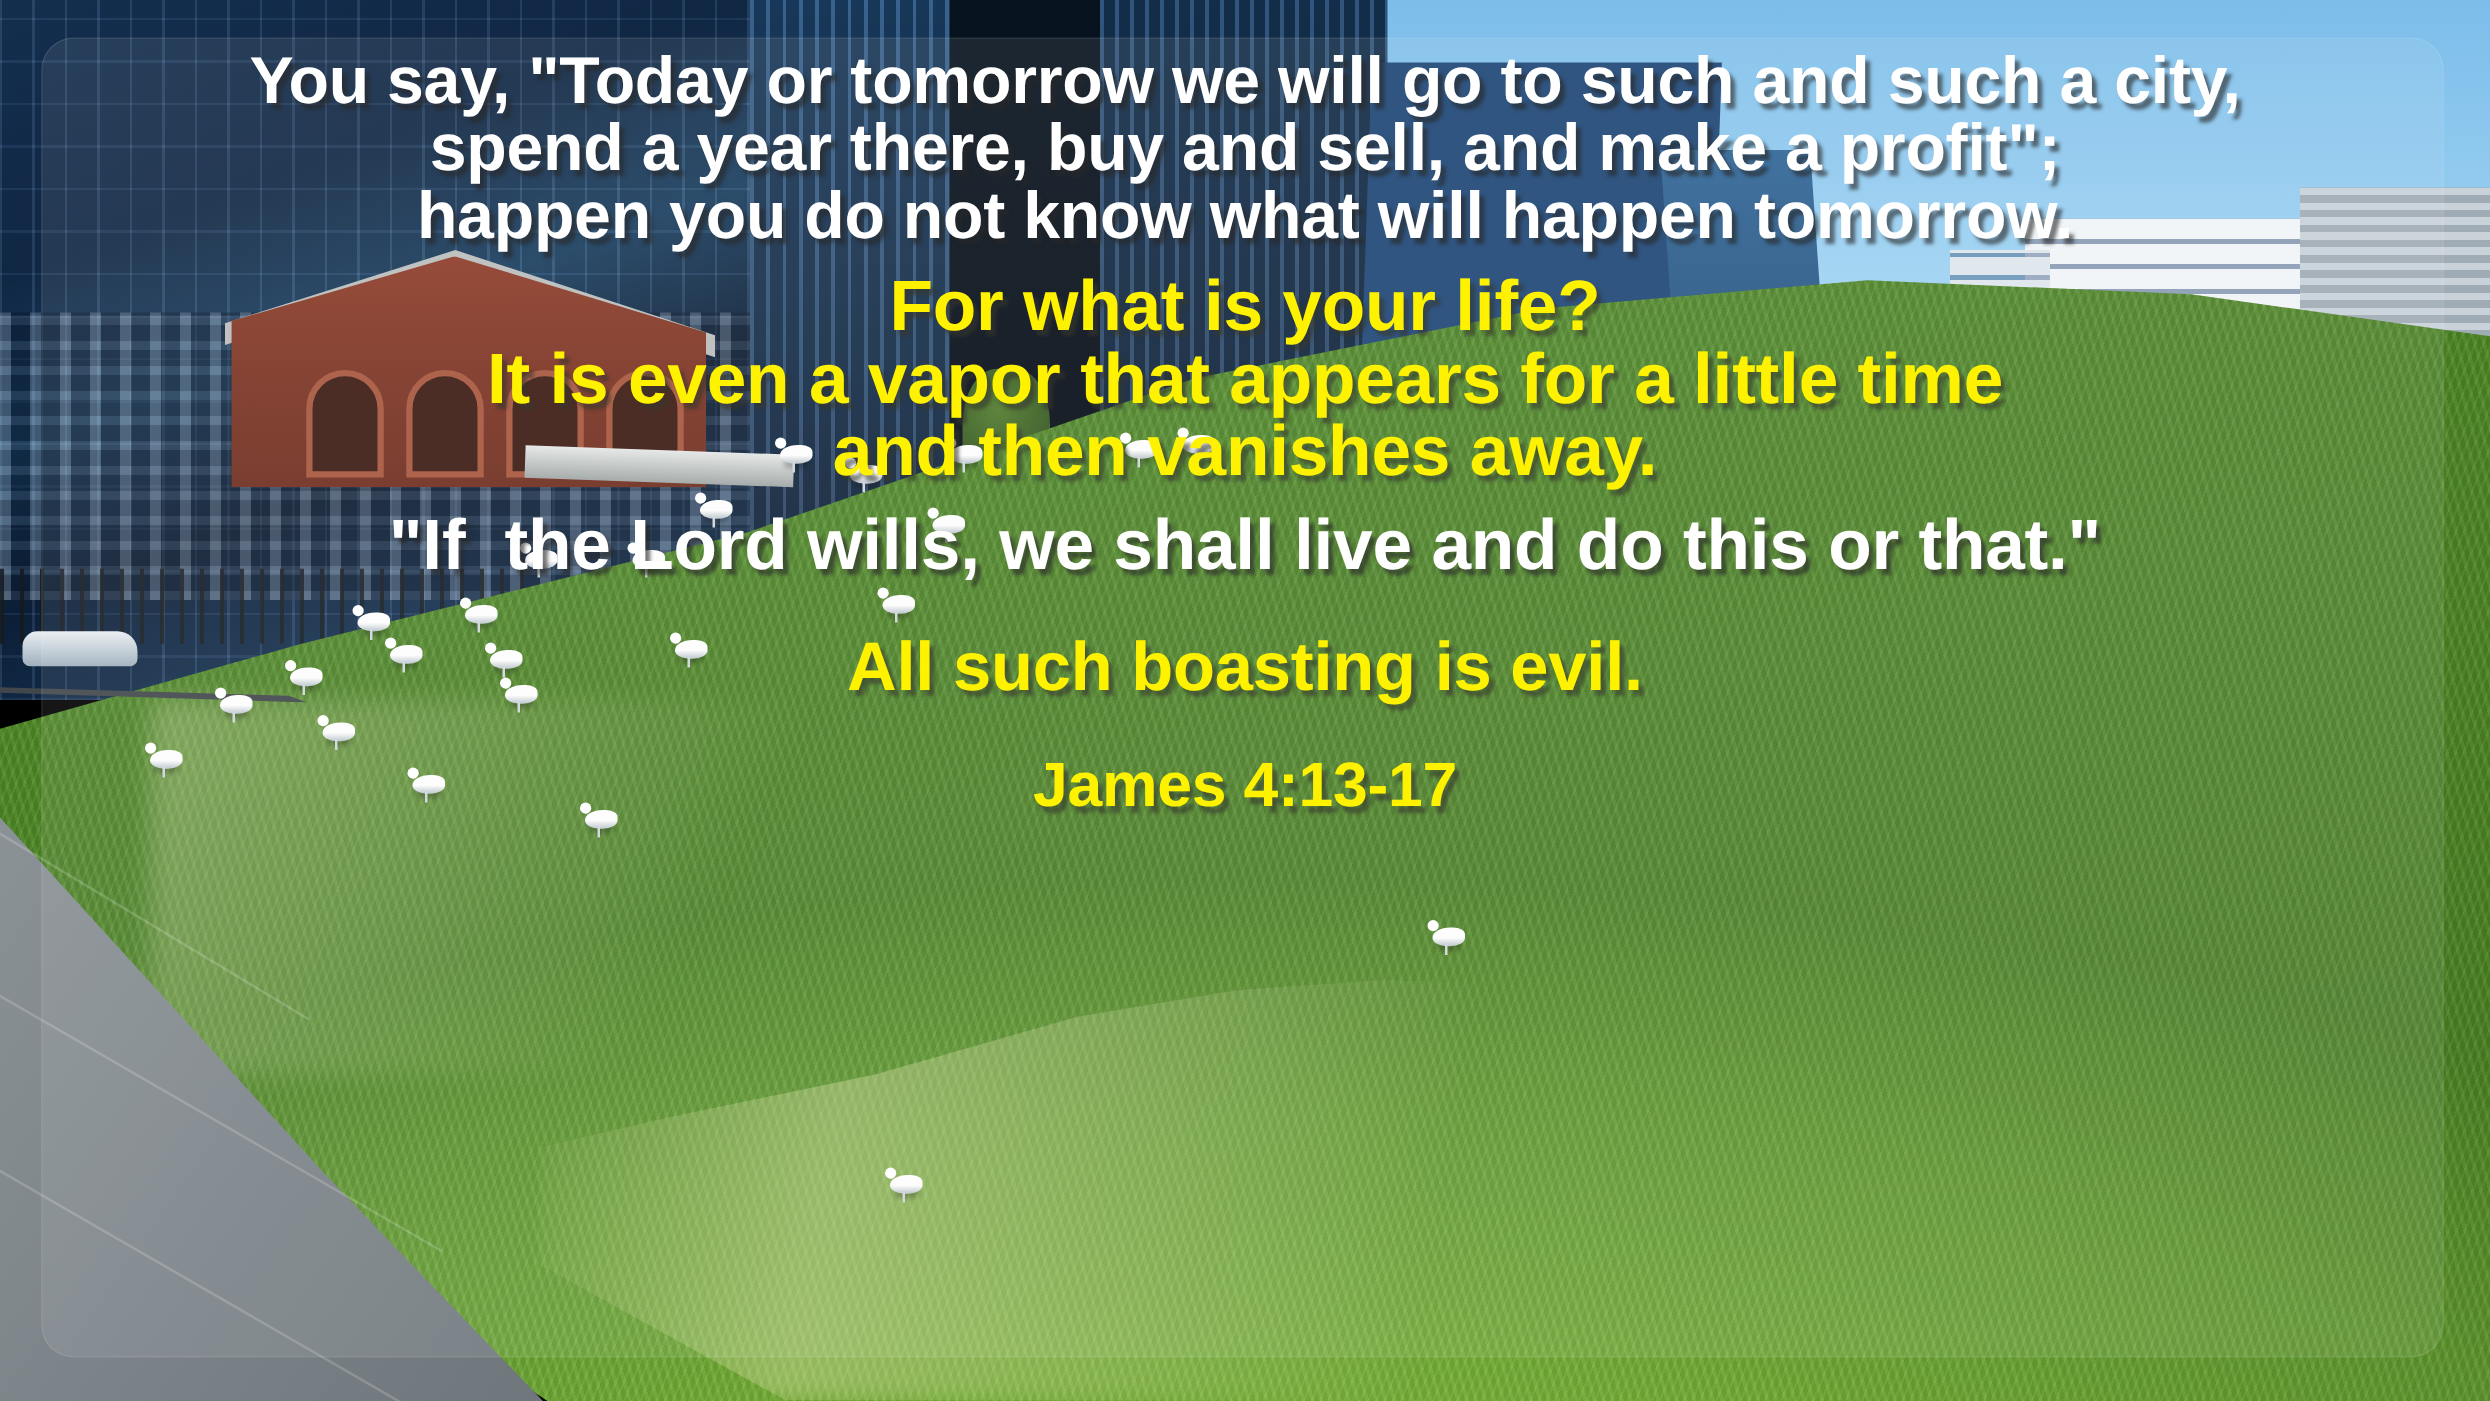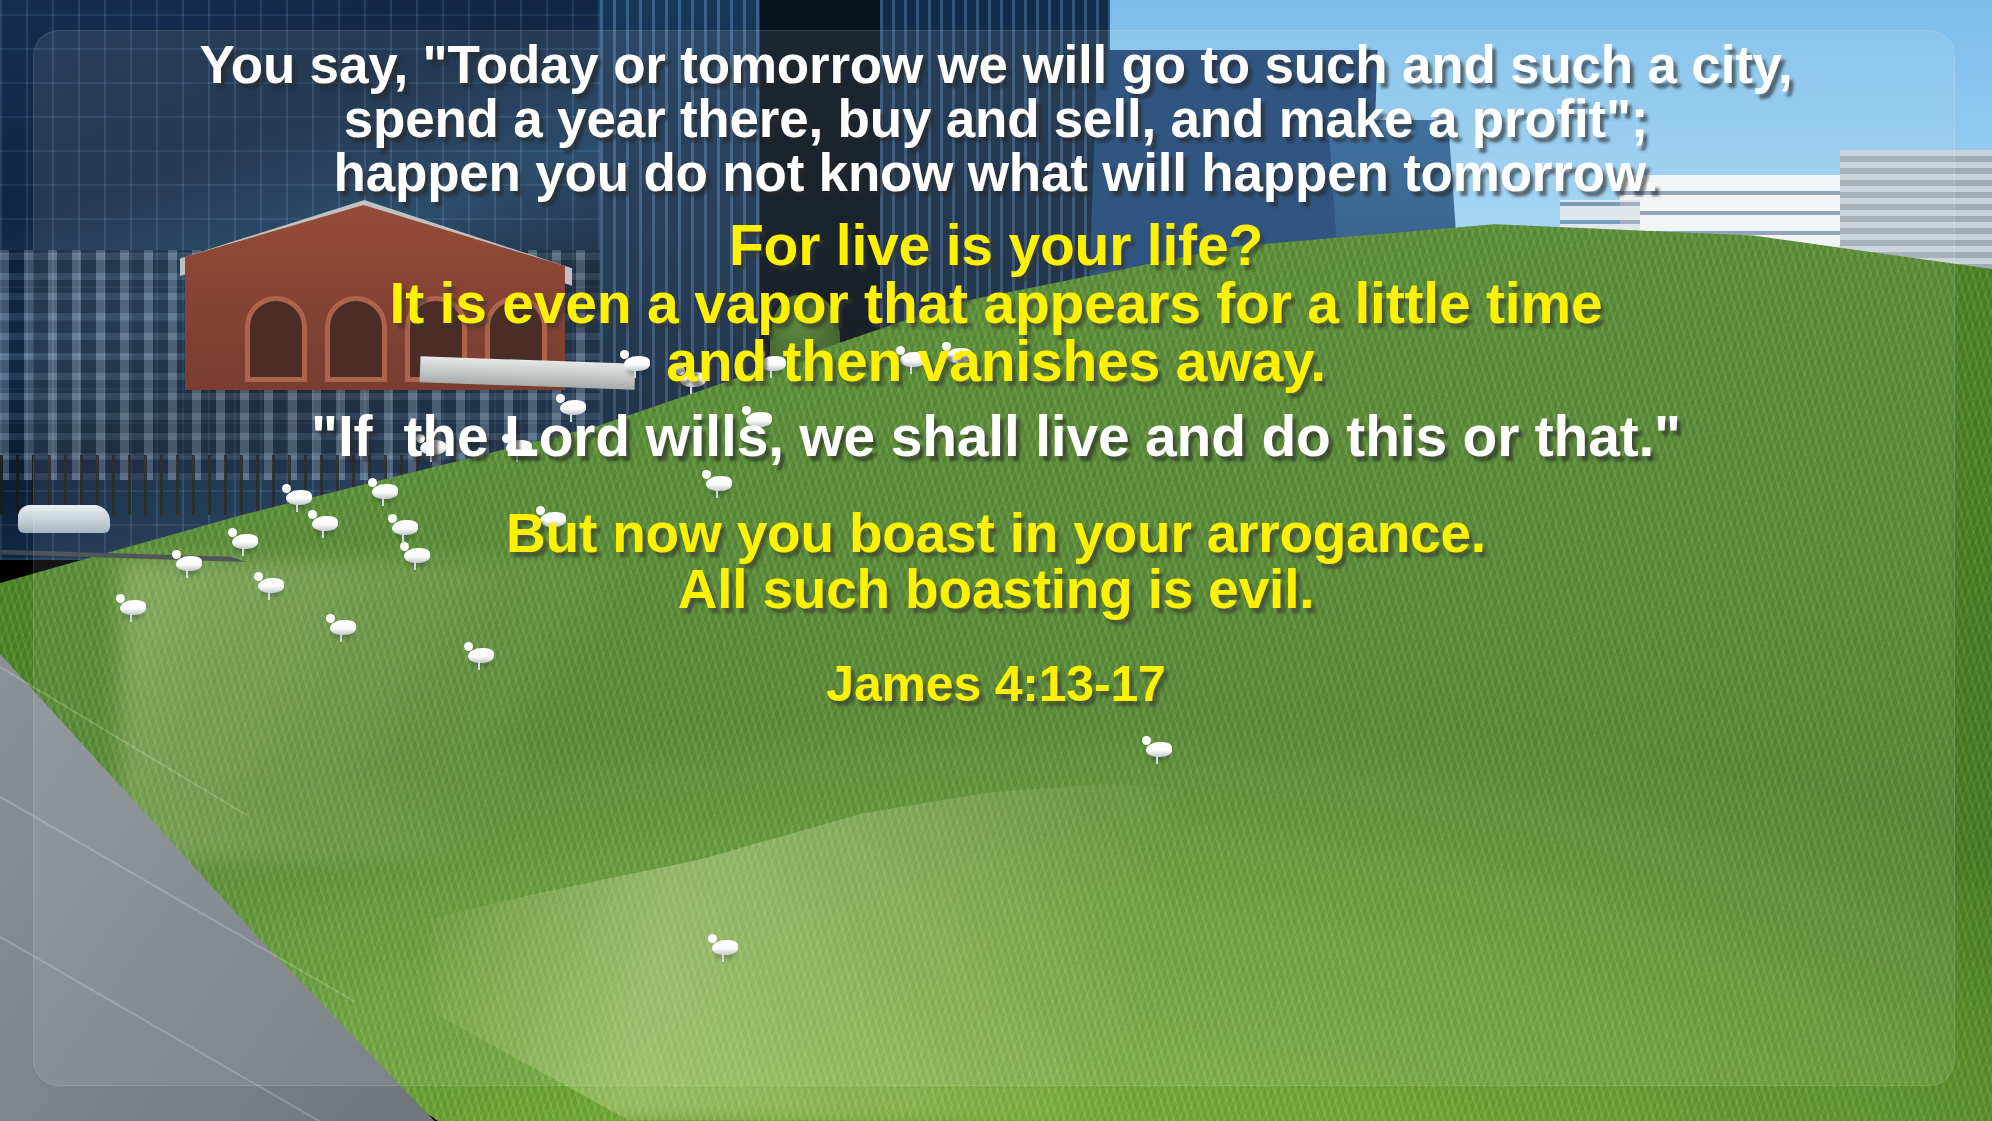--- a/index.html
+++ b/index.html
@@ -204,25 +204,24 @@
     <div class="gull" style="left:1146px;top:742px;"></div>
   </div>
 
   <div class="panel"></div>
 
   <div class="verse">
     <div class="ln white s1">You say, "Today or tomorrow we will go to such and such a city,</div>
     <div class="ln white s1">spend a year there, buy and sell, and make a profit";</div>
     <div class="ln white s1">happen you do not know what will happen tomorrow.</div>
     <div class="gap-a"></div>
-    <div class="ln yellow s3">For live is your life?</div>
+    <div class="ln yellow s3">For what is your life?</div>
     <div class="ln yellow s3">It is even a vapor that appears for a little time</div>
     <div class="ln yellow s3">and then vanishes away.</div>
     <div class="gap-a"></div>
     <div class="ln white s3">"If  the Lord wills, we shall live and do this or that."</div>
     <div class="gap-c"></div>
-    <div class="ln yellow s2">But now you boast in your arrogance.</div>
     <div class="ln yellow s2">All such boasting is evil.</div>
     <div class="gap-d"></div>
     <div class="ln yellow s4">James 4:13-17</div>
   </div>
 
 </div>
 
 </body></html>

